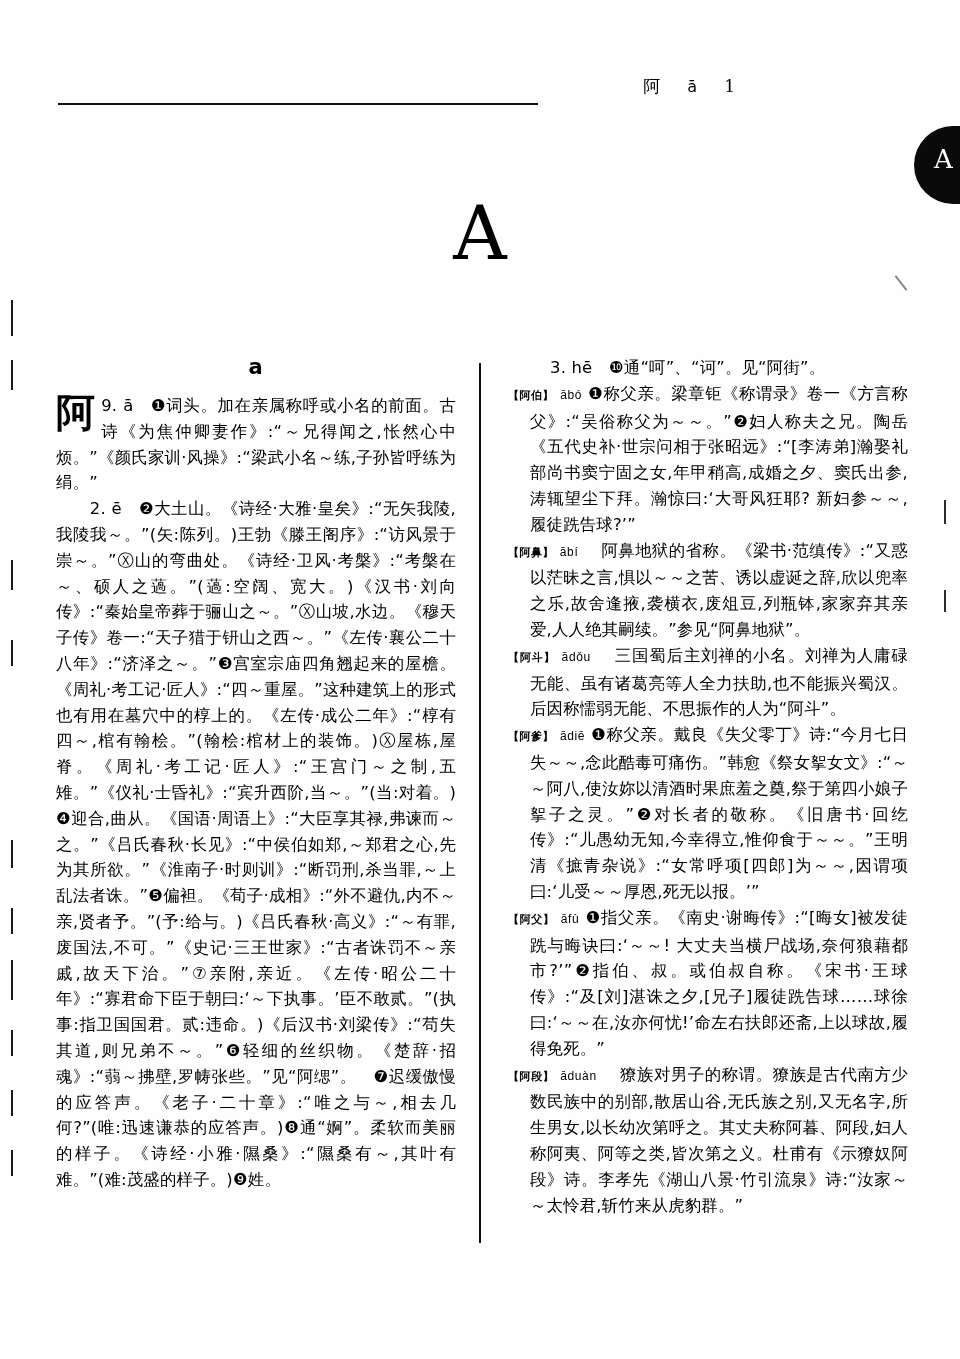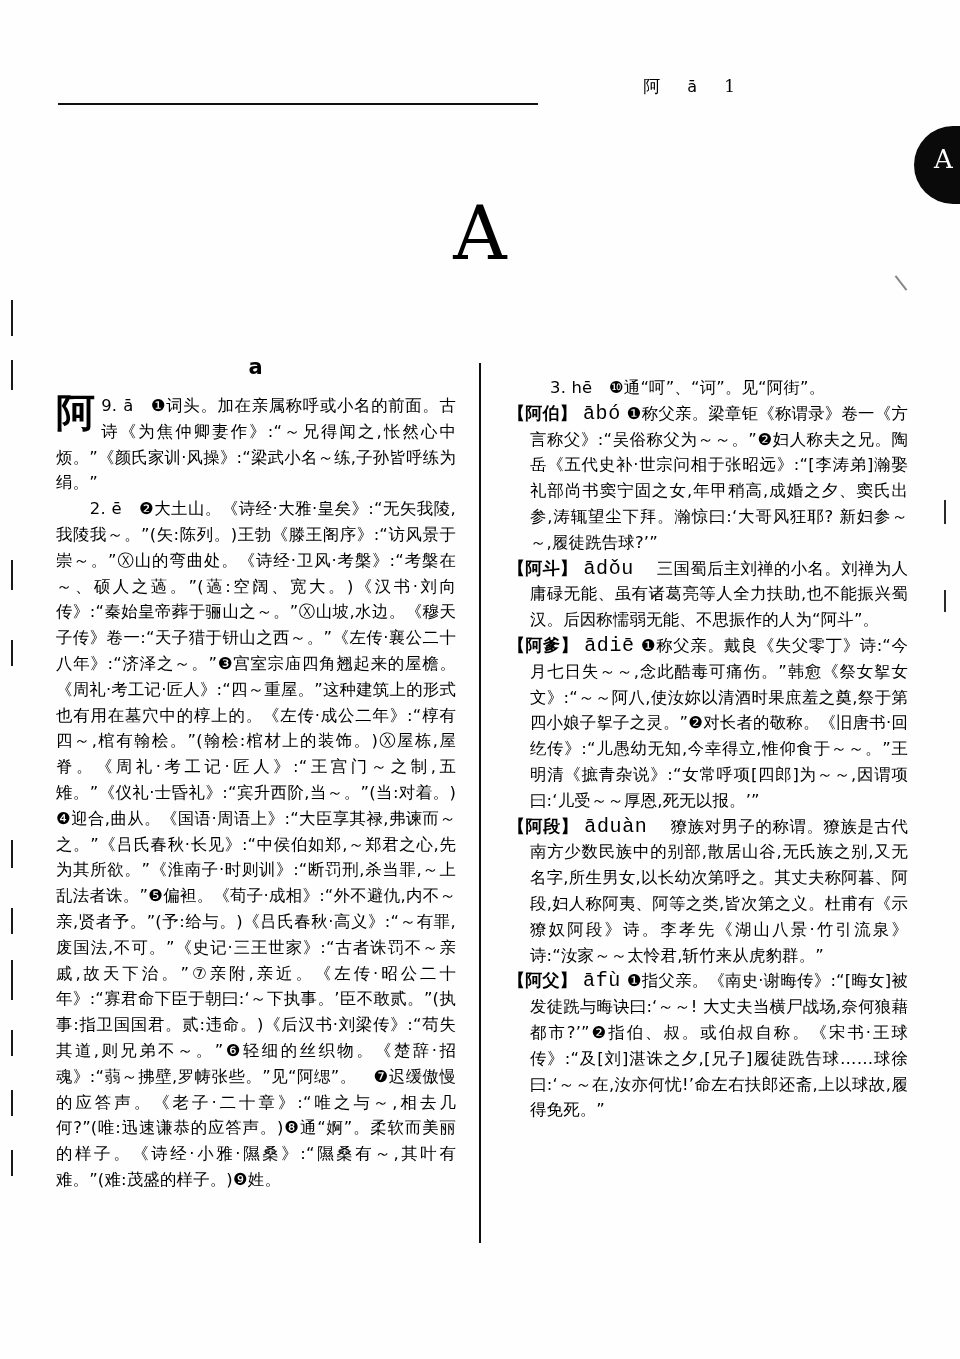--- a/index.html
+++ b/index.html
@@ -164,43 +164,43 @@
     word-break: break-all;
   }
   .entry + .entry { margin-top: 0px; }
 
   
   .entry-hanging {
     padding-left: 22px;
     text-indent: -22px;
   }
   
-  .entry-indent { text-indent: 42px; margin-top: 20px; }
+  .entry-indent { text-indent: 42px; }
 
   
   .bighead {
     float: left;
     font-size: 39px;
     line-height: 36px;
     font-family: "DejaVu Sans", "Liberation Sans", sans-serif;
     font-weight: 700;
     margin: 2px 6px 0 0;
   }
 
   .hanzi {
     font-family: "DejaVu Sans", "Liberation Sans", sans-serif;
   }
   .headword {
     font-family: "DejaVu Sans", "Liberation Sans", sans-serif;
     font-weight: 700;
-    font-size: 17px;
+    font-size: 11px;
   }
   .pinyin {
-    font-family: Liberation Mono, monospace;
-    font-size: 20px;
+    font-family: Liberation Sans, sans-serif;
+    font-size: 12px;
     letter-spacing: 0.6px;
     padding: 0 6px;
   }
 </style>
 </head>
 <body>
 
 <div id="page">
 
   <div class="edge-tick" style="top:300px;height:36px;"></div>
@@ -247,32 +247,35 @@
     </div>
 
     <div class="col col-right">
 
       <p class="entry entry-indent hanzi">3. hē　❿通“呵”、“诃”。见“阿街”。</p>
 
       <p class="entry entry-hanging">
         <span class="headword">【阿伯】</span><span class="pinyin">ābó</span><span class="hanzi">❶称父亲。梁章钜《称谓录》卷一《方言称父》:“吴俗称父为～～。”❷妇人称夫之兄。陶岳《五代史补·世宗问相于张昭远》:“[李涛弟]瀚娶礼部尚书窦宁固之女,年甲稍高,成婚之夕、窦氏出参,涛辄望尘下拜。瀚惊曰:‘大哥风狂耶? 新妇参～～,履徒跣告球?’”</span>
       </p>
 
+      <p class="entry entry-hanging">
+        <span class="headword">【阿鼻】</span><span class="pinyin">ābí</span><span class="hanzi">　阿鼻地狱的省称。《梁书·范缜传》:“又惑以茫昧之言,惧以～～之苦、诱以虚诞之辞,欣以兜率之乐,故舍逢掖,袭横衣,废俎豆,列瓶钵,家家弃其亲爱,人人绝其嗣续。”参见“阿鼻地狱”。</span>
+      </p>
 
       <p class="entry entry-hanging">
         <span class="headword">【阿斗】</span><span class="pinyin">ādǒu</span><span class="hanzi">　三国蜀后主刘禅的小名。刘禅为人庸碌无能、虽有诸葛亮等人全力扶助,也不能振兴蜀汉。后因称懦弱无能、不思振作的人为“阿斗”。</span>
       </p>
 
       <p class="entry entry-hanging">
         <span class="headword">【阿爹】</span><span class="pinyin">ādiē</span><span class="hanzi">❶称父亲。戴良《失父零丁》诗:“今月七日失～～,念此酷毒可痛伤。”韩愈《祭女挐女文》:“～～阿八,使汝妳以清酒时果庶羞之奠,祭于第四小娘子挐子之灵。”❷对长者的敬称。《旧唐书·回纥传》:“儿愚幼无知,今幸得立,惟仰食于～～。”王明清《摭青杂说》:“女常呼项[四郎]为～～,因谓项曰:‘儿受～～厚恩,死无以报。’”</span>
       </p>
 
       <p class="entry entry-hanging">
+        <span class="headword">【阿父】</span><span class="pinyin">āfù</span><span class="hanzi">❶指父亲。《南史·谢晦传》:“[晦女]被发徒跣与晦诀曰:‘～～! 大丈夫当横尸战场,奈何狼藉都市?’”❷指伯、叔。或伯叔自称。《宋书·王球传》:“及[刘]湛诛之夕,[兄子]履徒跣告球……球徐曰:‘～～在,汝亦何忧!’命左右扶郎还斋,上以球故,履得免死。”</span>
+      </p>
+
+      <p class="entry entry-hanging">
         <span class="headword">【阿段】</span><span class="pinyin">āduàn</span><span class="hanzi">　獠族对男子的称谓。獠族是古代南方少数民族中的别部,散居山谷,无氏族之别,又无名字,所生男女,以长幼次第呼之。其丈夫称阿暮、阿段,妇人称阿夷、阿等之类,皆次第之义。杜甫有《示獠奴阿段》诗。李孝先《湖山八景·竹引流泉》诗:“汝家～～太怜君,斩竹来从虎豹群。”</span>
-      </p>
-
-      <p class="entry entry-hanging">
-        <span class="headword">【阿父】</span><span class="pinyin">āfù</span><span class="hanzi">❶指父亲。《南史·谢晦传》:“[晦女]被发徒跣与晦诀曰:‘～～! 大丈夫当横尸战场,奈何狼藉都市?’”❷指伯、叔。或伯叔自称。《宋书·王球传》:“及[刘]湛诛之夕,[兄子]履徒跣告球……球徐曰:‘～～在,汝亦何忧!’命左右扶郎还斋,上以球故,履得免死。”</span>
       </p>
 
     </div>
   </div>
 </div>
 
 </body></html>

